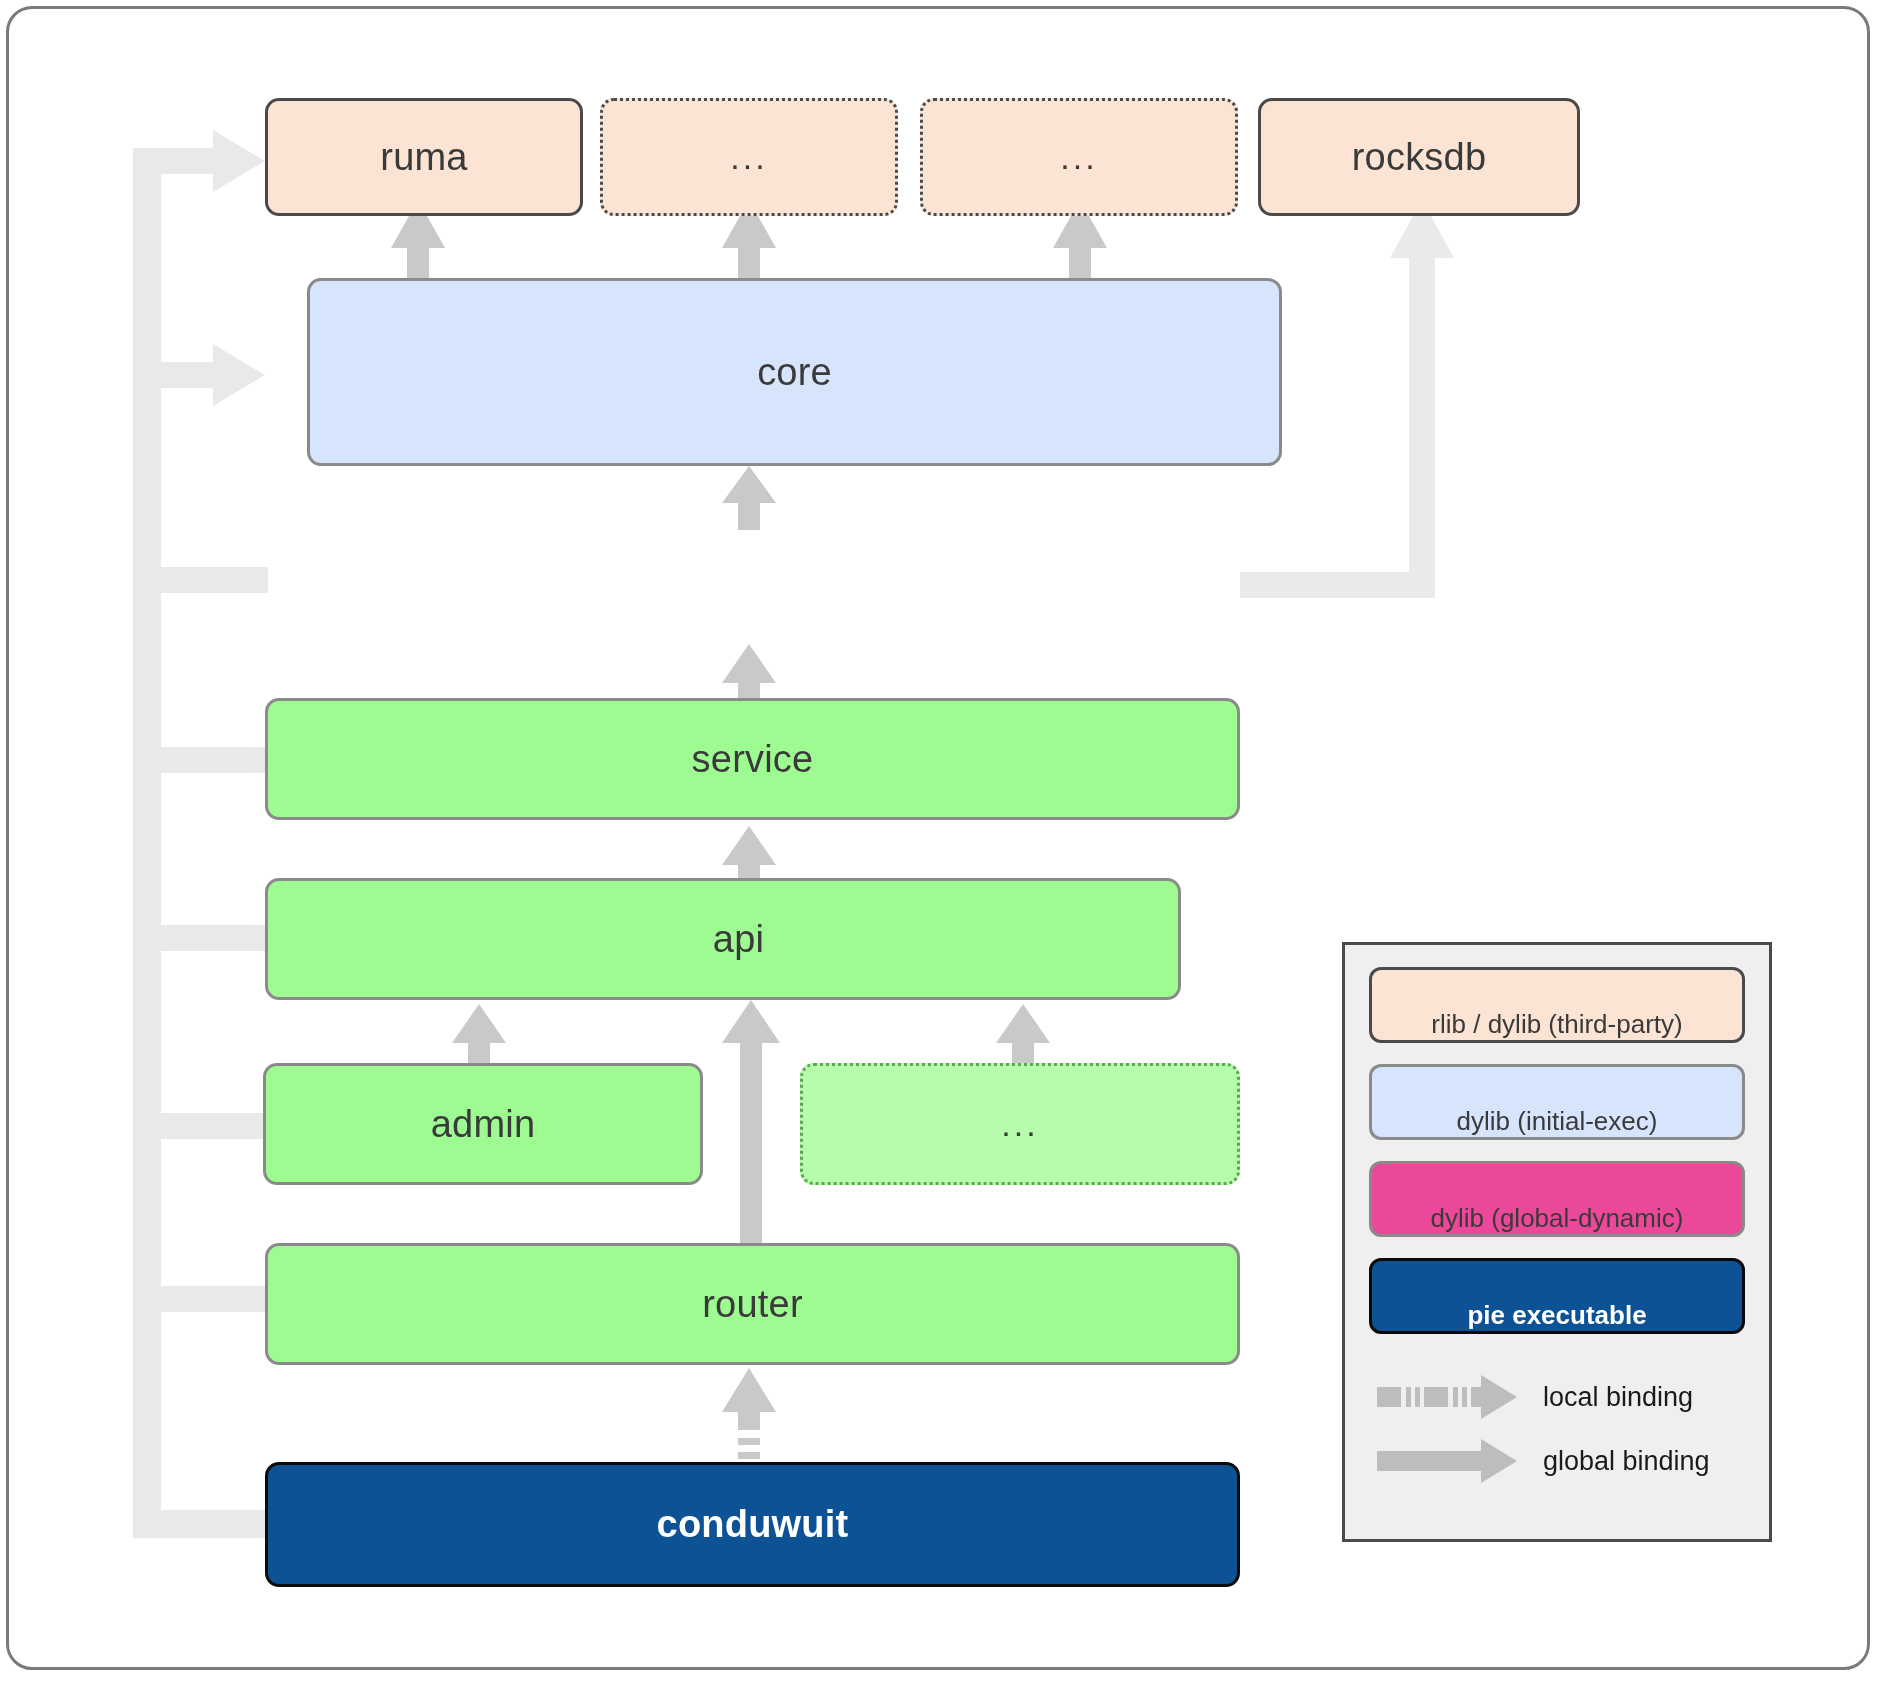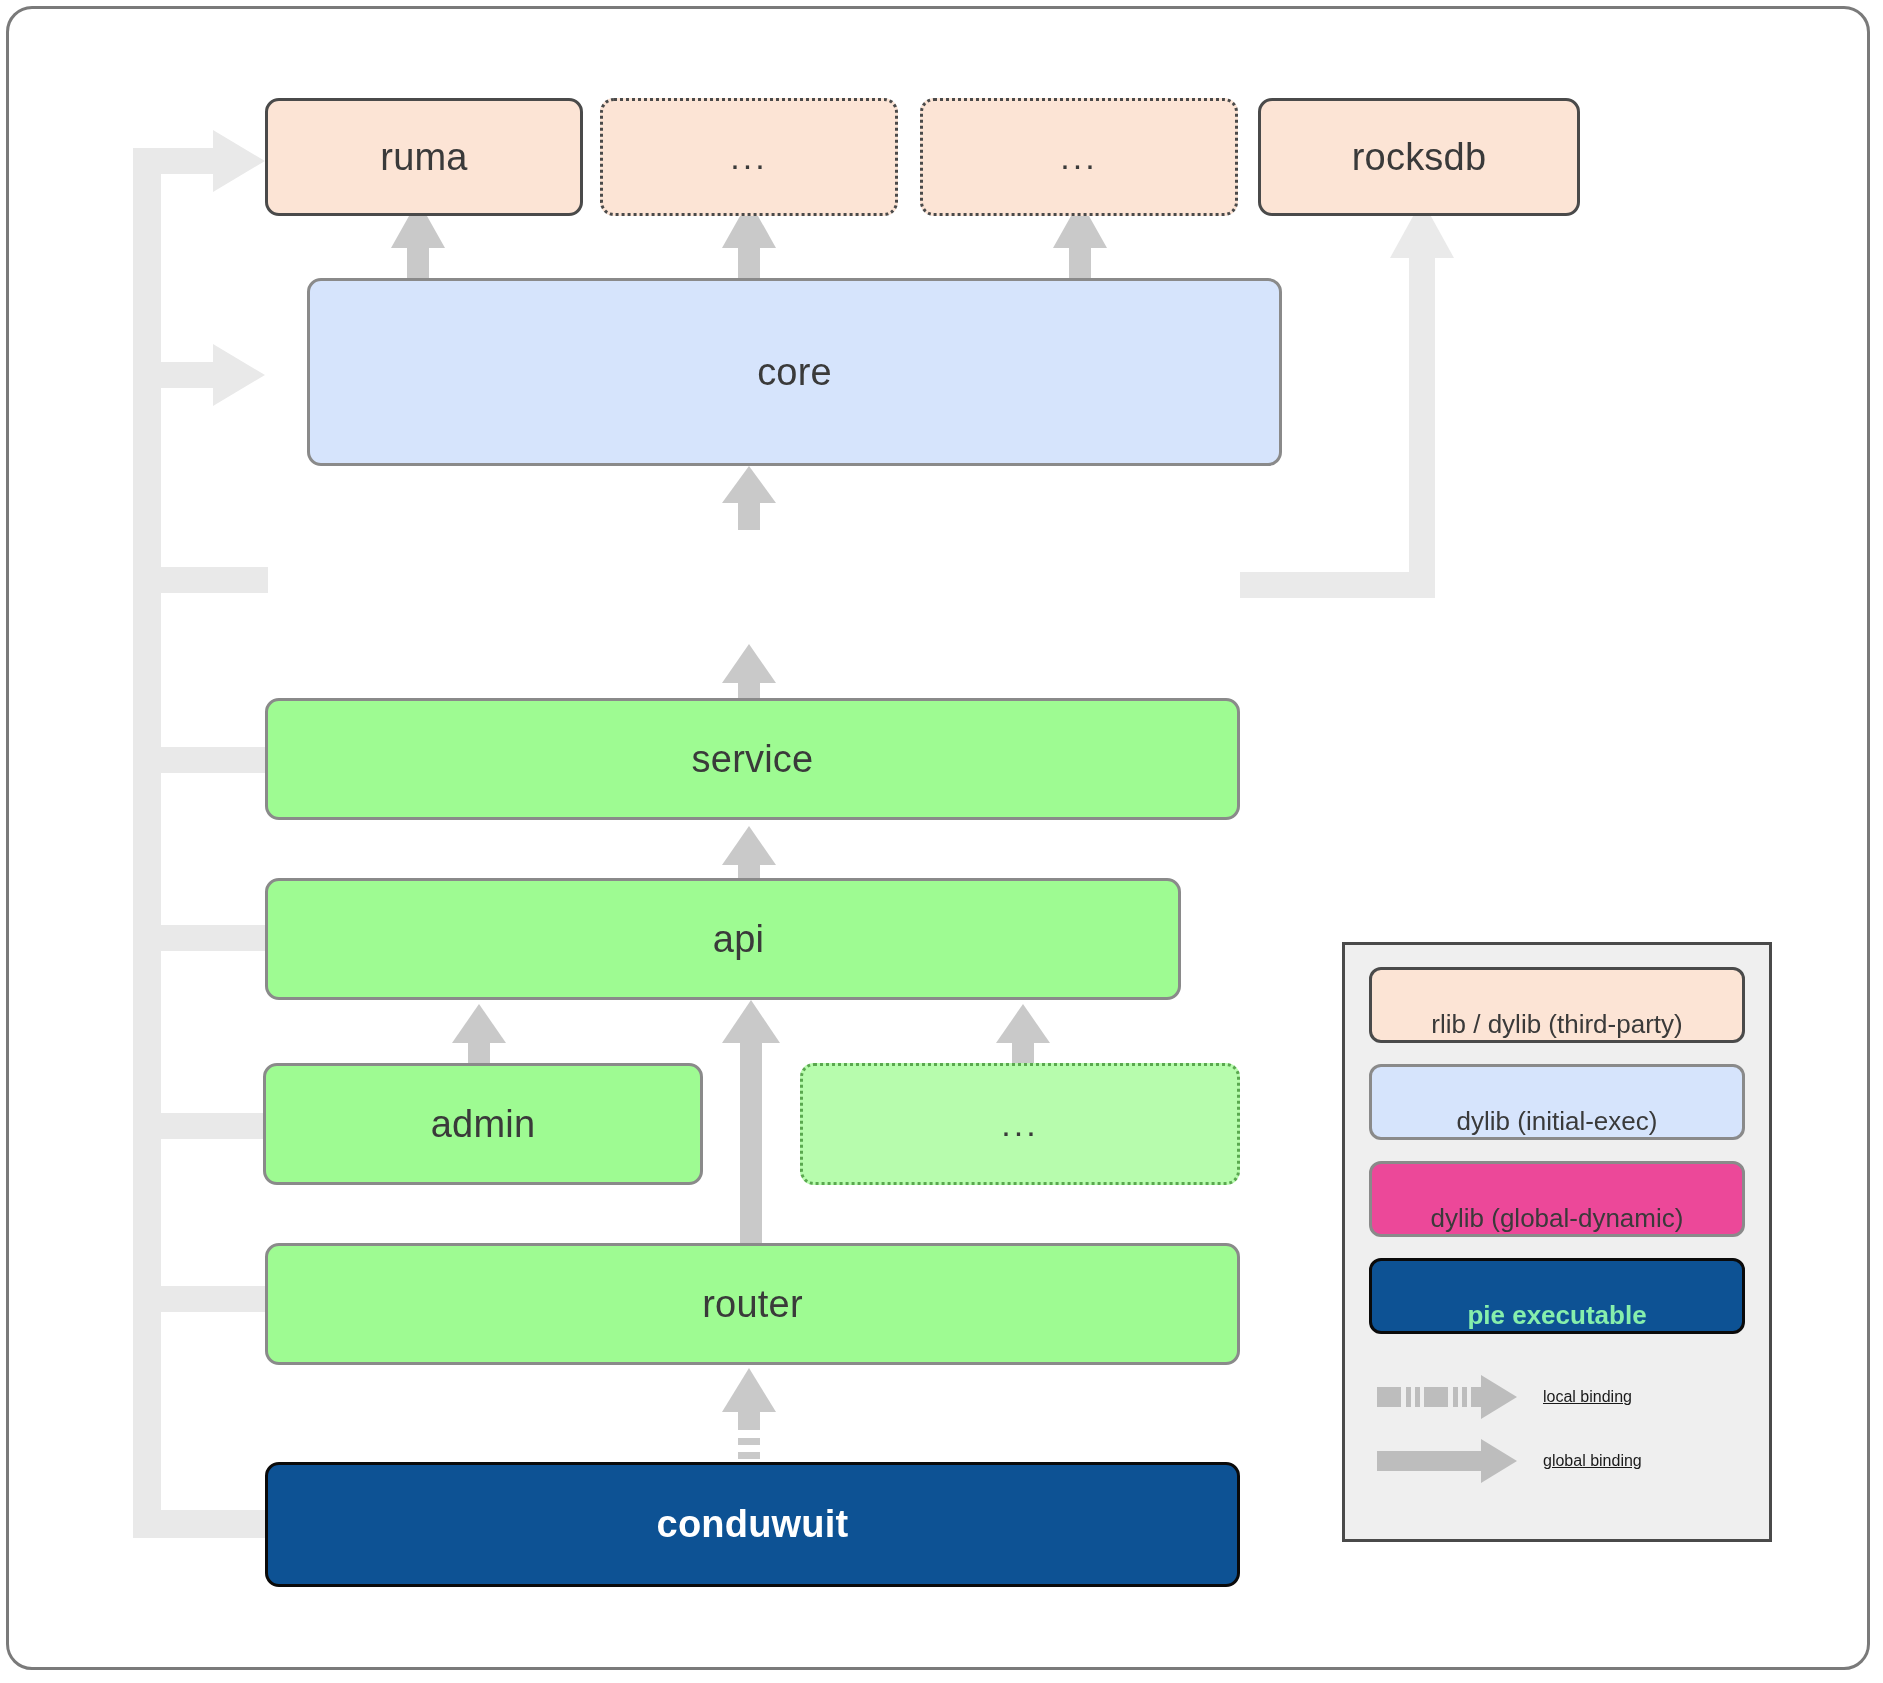--- a/index.html
+++ b/index.html
@@ -103,41 +103,40 @@
     font-size: 26px;
     color: #3a3a3a;
     box-sizing: border-box;
     margin-bottom: 21px;
   }
   .legend-swatch.thirdparty { background: #fce4d5; border: 3px solid #4a4a4a; }
   .legend-swatch.initialexec { background: #d6e4fc; border: 3px solid #8a8a8a; }
   .legend-swatch.globaldynamic { background: #ec4899; border: 3px solid #8a8a8a; }
   .legend-swatch.pie {
     background: #0d5294; border: 3px solid #0a0a0a;
-    color: #86efac; font-weight: bold;
+    color: #ffffff; font-weight: bold;
     margin-bottom: 34px;
   }
   .legend-arrow-row {
     display: flex;
     align-items: center;
     height: 58px;
     margin-bottom: 6px;
   }
   .legend-arrow-row .arrow-cell {
     width: 150px;
     display: flex;
     align-items: center;
     justify-content: flex-start;
     padding-left: 8px;
   }
   .legend-arrow-row .arrow-label {
-    font-size: 16px;
+    font-size: 27px;
     color: #1a1a1a;
     padding-left: 16px;
-    text-decoration: underline;
   }
 </style>
 </head>
 <body>
 
 <div id="canvas">
   <div id="outer-frame"></div>
 
   <svg id="connectors" viewBox="0 0 1883 1683" xmlns="http://www.w3.org/2000/svg">
     <defs>

